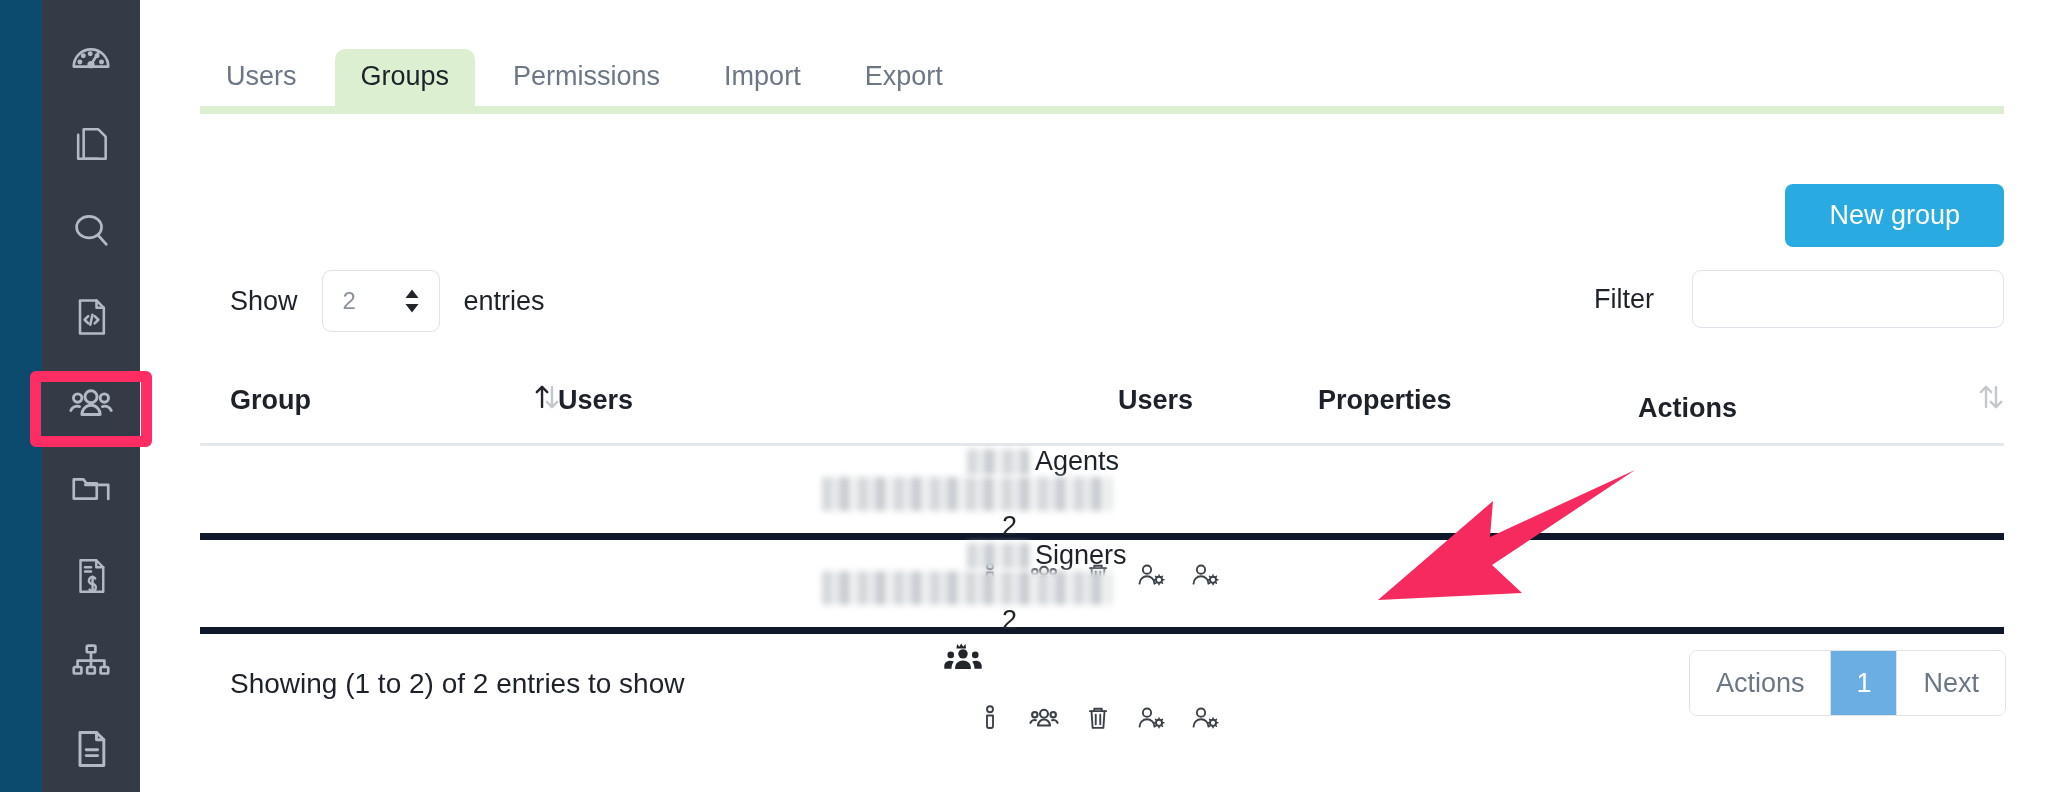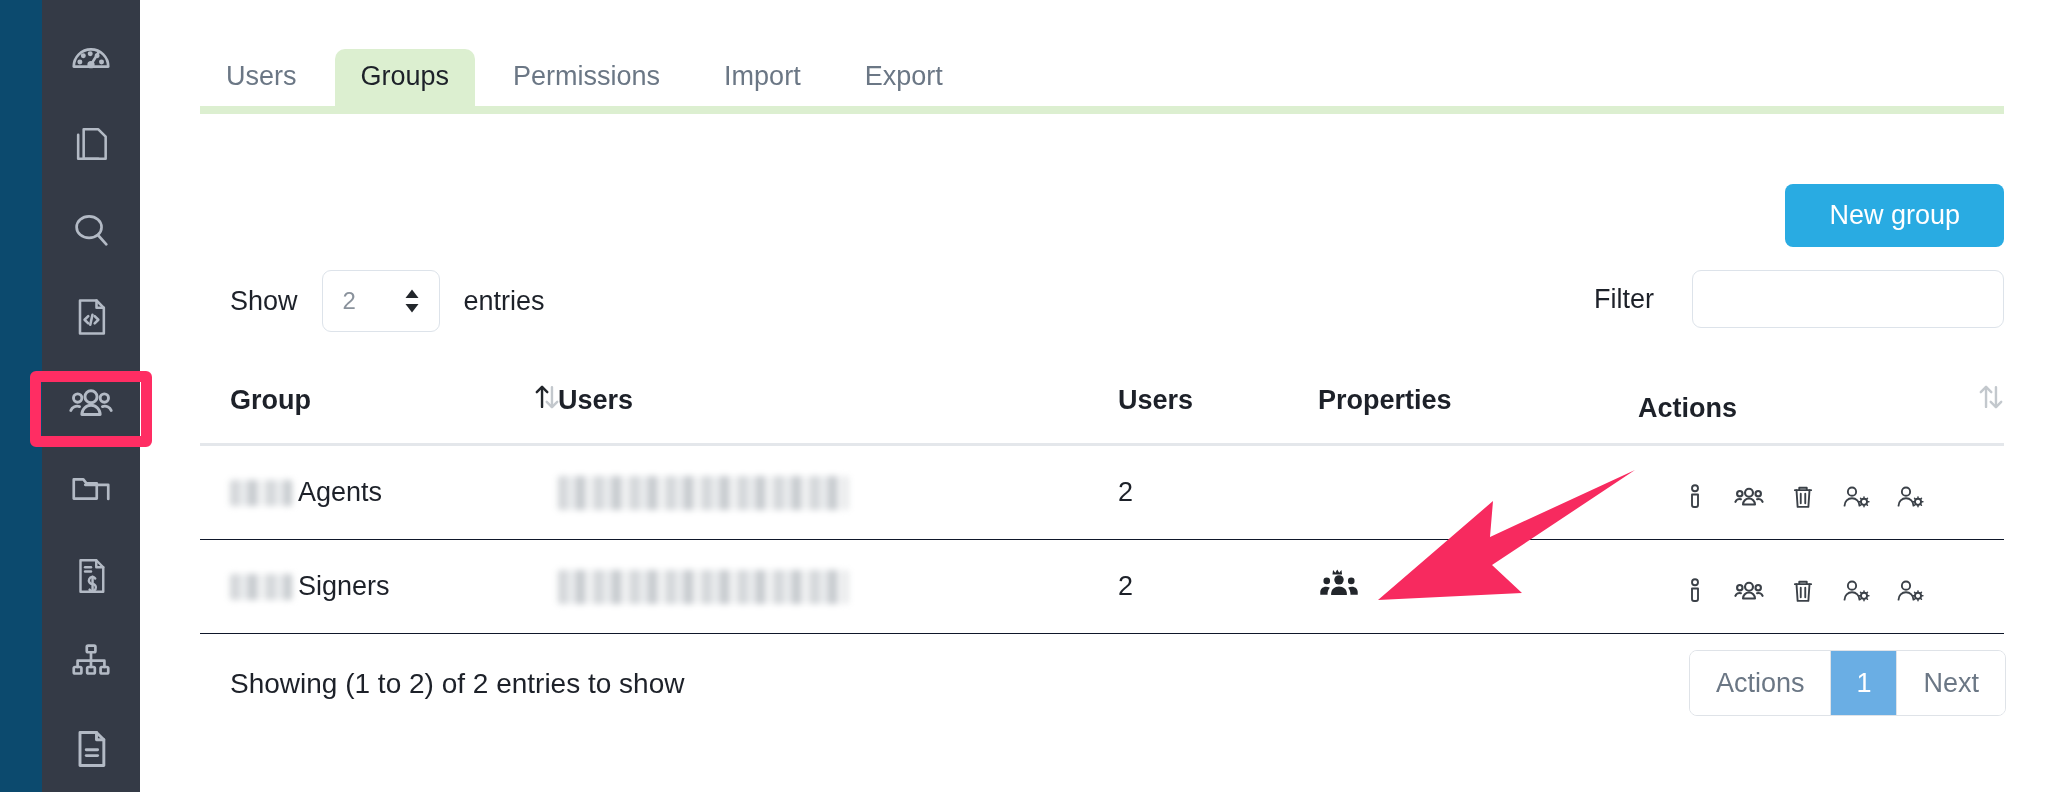--- a/index.html
+++ b/index.html
@@ -134,23 +134,24 @@
   .trow { display: flex; align-items: center; }
   .thead {
     height: 88px;
     border-bottom: 3px solid #e4e7eb;
     font-weight: bold;
     font-size: 27px;
     color: #1d2129;
   }
   .tbody-row {
     height: 94px;
-    border-bottom: 1px solid #0f172a;
+    border-bottom: 7px solid #0f172a;
     font-size: 27px;
     color: #1d2129;
+    flex-direction: column;
   }
   .c-group { width: 330px; padding-left: 30px; display:flex; align-items:center; gap:0; }
   .c-sort1 { width: 28px; }
   .c-team  { width: 560px; }
   .c-users { width: 200px; }
   .c-props { width: 320px; }
   .c-acts  { flex: 1; margin-top: 16px; }
   .c-sort2 { width: 70px; text-align: right; }
 
   .sort-icon { display:inline-block; width: 30px; height: 30px; }

